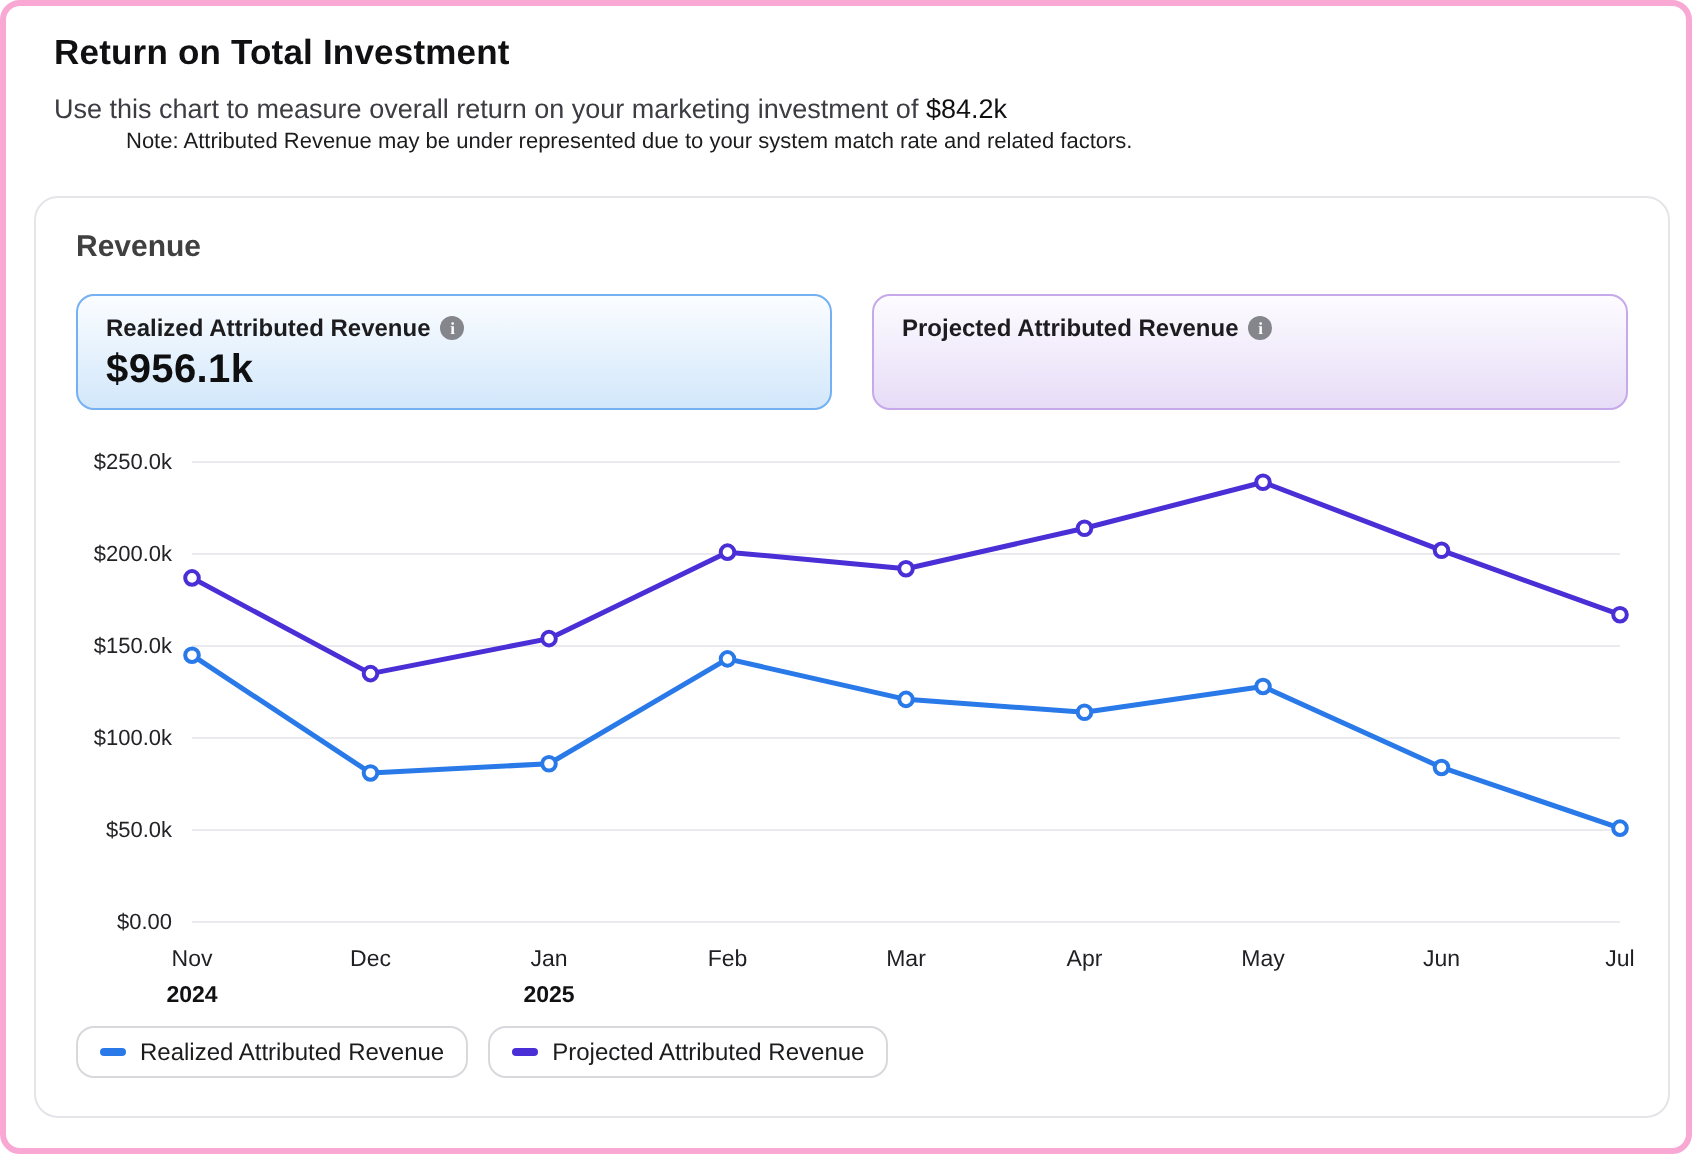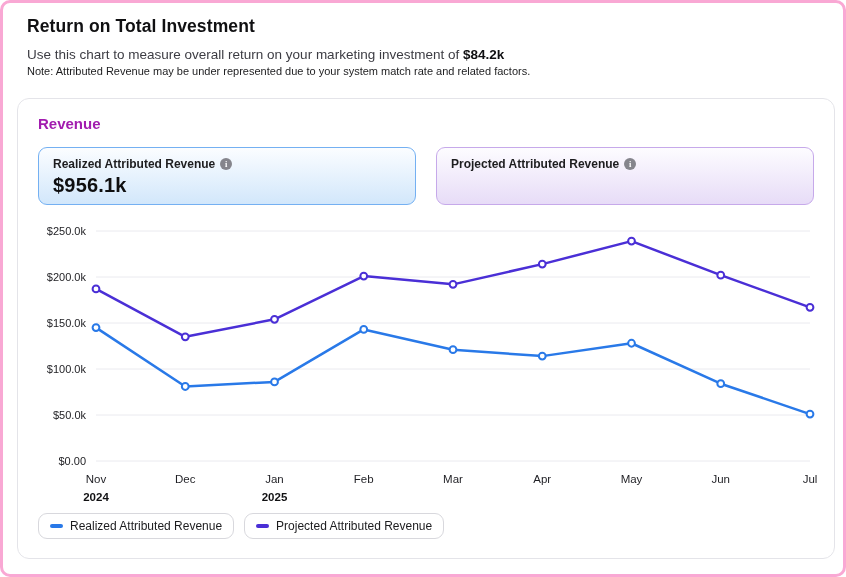--- a/index.html
+++ b/index.html
@@ -11,29 +11,29 @@
   }
   .page {
     position: absolute; inset: 0;
     border: 3px solid #f9a8d4; border-radius: 10px;
     background: #fff; overflow: hidden;
   }
   
   .header { padding: 13px 24px 0 24px; }
   .page-title { font-size: 17.5px; font-weight: 700; letter-spacing: .1px; color: #101012; }
   .description { margin-top: 10px; font-size: 13.5px; color: #3c3c43; }
-  .description strong { color: #101012; font-weight: 700; }
-  .note { margin-top: 3px; font-size: 11px; color: #1c1c1e; }
+  .description strong { color: #101012; font-weight: 400; }
+  .note { margin-top: 3px; font-size: 11px; color: #1c1c1e; margin-left: 36px; }
   
   .revenue-card {
     position: absolute; left: 14px; top: 95px; width: 818px; height: 461px;
     border: 1px solid #e4e4e9; border-radius: 12px; background: #fff;
     padding: 16px 20px;
   }
-  .section-heading { font-size: 15px; font-weight: 700; color: #a21caf; }
+  .section-heading { font-size: 15px; font-weight: 700; color: #404040; }
   
   .stat-row { display: flex; gap: 20px; margin-top: 15px; }
   .stat-card {
     flex: 1; height: 58px; border-radius: 9px; padding: 9px 14px;
     border: 1px solid #ccc;
   }
   .stat-card.realized { background: linear-gradient(180deg, #fbfdff 0%, #d2e7fb 100%); }
   .stat-card.projected { background: linear-gradient(180deg, #fdfcff 0%, #e7dcf7 100%); }
   .stat-label-row { display: flex; align-items: center; gap: 5px; }
   .stat-label { font-size: 12px; font-weight: 600; color: #1d1d1f; }

